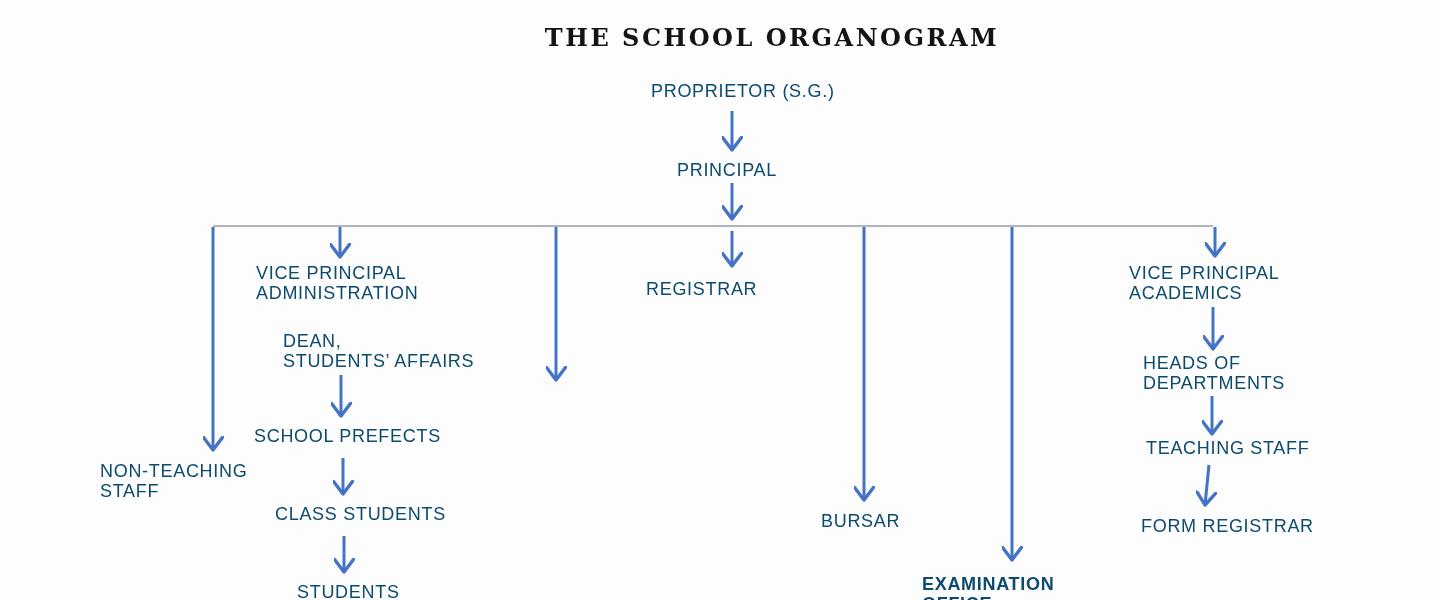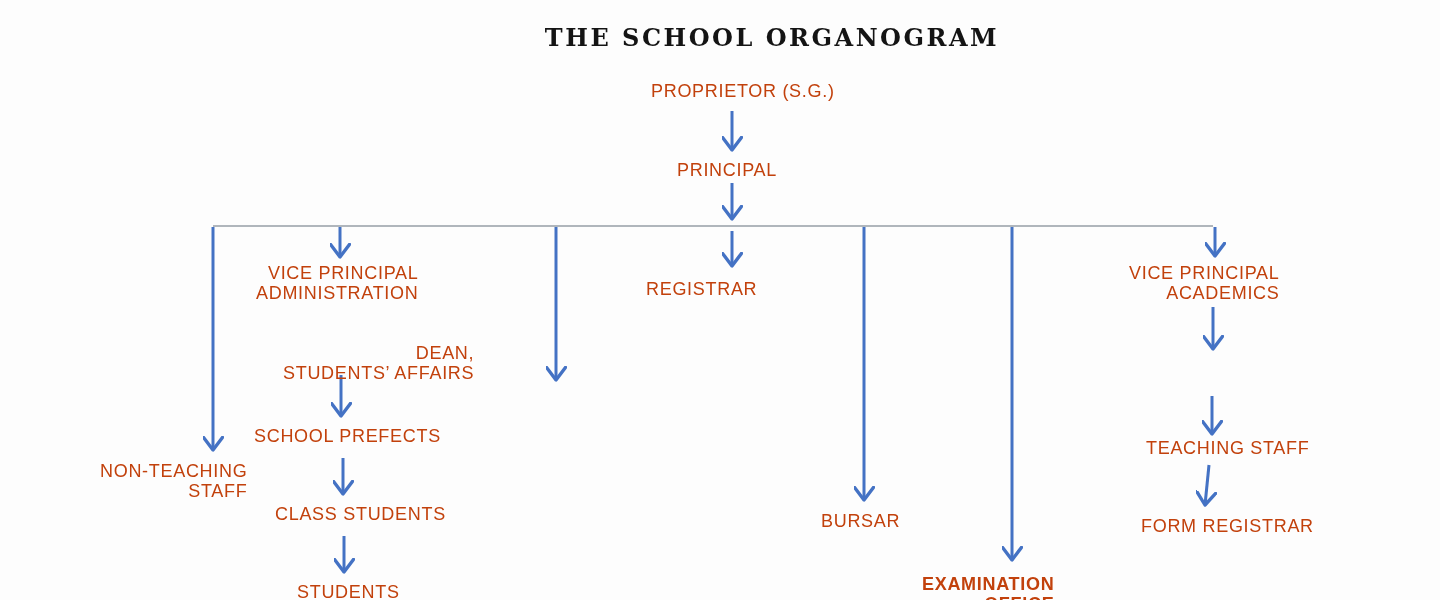--- a/index.html
+++ b/index.html
@@ -10,21 +10,21 @@
     margin-top:20px;
   }
   #connector-layer{position:absolute;left:0;top:0;width:1440px;height:600px;}
   .title{
     position:absolute;left:772px;top:3px;transform:translateX(-50%);
     font-family:"DejaVu Serif",serif;font-weight:700;font-size:24px;
     letter-spacing:2.5px;color:#141414;white-space:nowrap;
   }
   .node{
     position:absolute;font-size:18px;line-height:20px;letter-spacing:0.7px;
-    color:#c2410c;white-space:pre-line;font-weight:400;text-align:right;
+    color:#0c4a6e;white-space:pre-line;font-weight:400;
   }
   .stray{position:absolute;font-size:15px;color:#3a3a3a;}
 </style>
 </head>
 <body>
 
 <div id="canvas">
 
   <svg id="connector-layer" viewBox="0 0 1440 600" xmlns="http://www.w3.org/2000/svg">
     <defs>
@@ -55,29 +55,31 @@
     <line x1="1209" y1="445" x2="1205" y2="485" stroke="#4472C4" stroke-width="3" marker-end="url(#ah)"></line>
   </svg>
 
   <div class="title">THE SCHOOL ORGANOGRAM</div>
 
   <div class="node" style="left:651px;top:61px;">PROPRIETOR  (S.G.)</div>
   <div class="node" style="left:677px;top:140px;">PRINCIPAL</div>
   <div class="node" style="left:646px;top:259px;">REGISTRAR</div>
   <div class="node" style="left:256px;top:243px;">VICE PRINCIPAL
 ADMINISTRATION</div>
-  <div class="node" style="left:283px;top:323px;">DEAN,
+  <div class="node" style="left:283px;top:311px;">DEAN,
 STUDENTS’ AFFAIRS</div>
   <div class="node" style="left:100px;top:441px;">NON-TEACHING
 STAFF</div>
   <div class="node" style="left:254px;top:406px;">SCHOOL PREFECTS</div>
   <div class="node" style="left:275px;top:484px;">CLASS STUDENTS</div>
   <div class="node" style="left:297px;top:562px;">STUDENTS</div>
   <div class="node" style="left:821px;top:491px;">BURSAR</div>
   <div class="node" style="left:922px;top:554px;font-weight:bold;">EXAMINATION
 OFFICE</div>
   <div class="node" style="left:1129px;top:243px;">VICE PRINCIPAL
 ACADEMICS</div>
+  <div class="node" style="left:1143px;top:333px;">HEADS OF
+DEPARTMENTS</div>
   <div class="node" style="left:1146px;top:418px;">TEACHING STAFF</div>
   <div class="node" style="left:1141px;top:496px;">FORM REGISTRAR</div>
 
   <div class="stray" style="left:982px;top:588px;">.</div>
 </div>
 
 </body></html>

